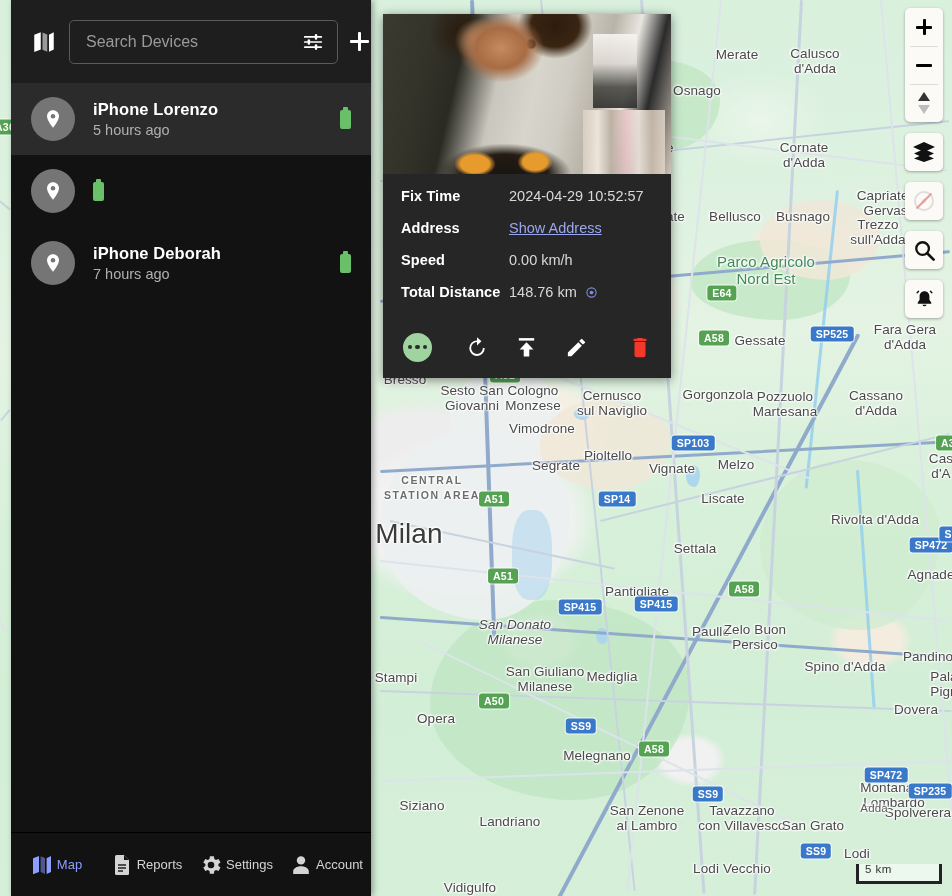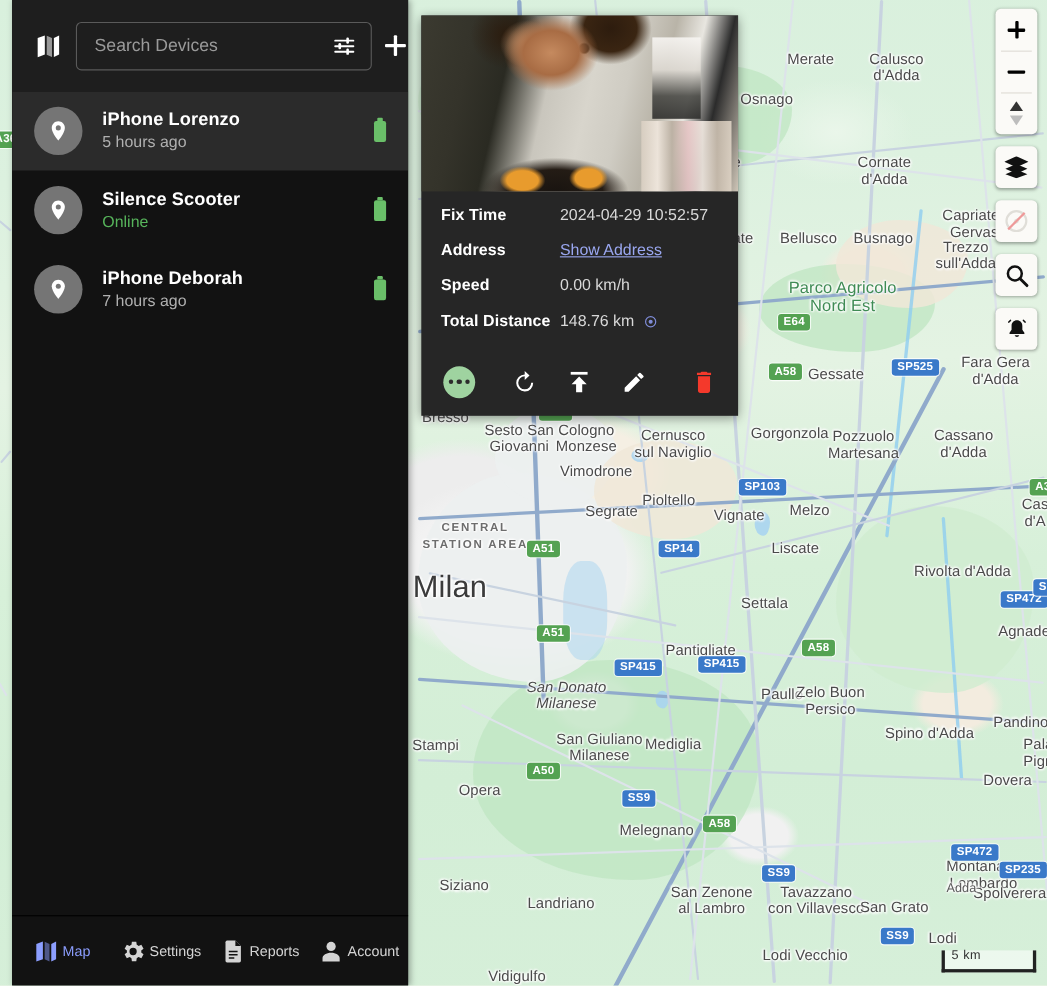--- a/index.html
+++ b/index.html
@@ -456,24 +456,20 @@
      </div>
      <div class="batt"></div>
         </div>
         <div class="devrow">
           <div class="avatar">
             <svg width="22" height="22" viewBox="0 0 24 24">
   <path d="M12 2.5c-3.6 0-6.5 2.9-6.5 6.5 0 4.9 6.5 12.5 6.5 12.5S18.5 13.9 18.5 9c0-3.6-2.9-6.5-6.5-6.5z" fill="#fff"></path>
   <circle cx="12" cy="9" r="2.5" fill="#757575"></circle>
             </svg>
           </div>
-     <div class="devtext">
-       <div class="devname">Silence Scooter</div>
-       <div class="devsub online">Online</div>
-     </div>
      <div class="batt"></div>
         </div>
         <div class="devrow">
           <div class="avatar">
             <svg width="22" height="22" viewBox="0 0 24 24">
   <path d="M12 2.5c-3.6 0-6.5 2.9-6.5 6.5 0 4.9 6.5 12.5 6.5 12.5S18.5 13.9 18.5 9c0-3.6-2.9-6.5-6.5-6.5z" fill="#fff"></path>
   <circle cx="12" cy="9" r="2.5" fill="#757575"></circle>
             </svg>
           </div>
      <div class="devtext">
@@ -485,38 +481,38 @@
       </div>
 
     <div id="bottomnav">
         <div class="navitem active">
           <svg width="24" height="24" viewBox="0 0 24 24">
       <path d="M9 3 3 5.2v16L9 19V3z" fill="currentColor"></path>
       <path d="M10.6 3.2v15.9L15 21V5.1l-4.4-1.9z" fill="currentColor" opacity=".5"></path>
       <path d="M16.6 5.2V21L21 19V3l-4.4 2.2z" fill="currentColor"></path>
           </svg>
           <div class="navlabel">Map</div>
-        </div>
-        <div class="navitem">
-          <svg width="24" height="24" viewBox="0 0 24 24">
-      <path d="M19.4 13a7.6 7.6 0 0 0 0-2l2.1-1.6-2-3.5-2.5 1a7.6 7.6 0 0 0-1.7-1l-.4-2.7h-4l-.4 2.7a7.6 7.6 0 0 0-1.7 1l-2.5-1-2 3.5L6.4 11a7.6 7.6 0 0 0 0 2l-2.1 1.6 2 3.5 2.5-1a7.6 7.6 0 0 0 1.7 1l.4 2.7h4l.4-2.7a7.6 7.6 0 0 0 1.7-1l2.5 1 2-3.5L19.4 13zM12 15.3A3.3 3.3 0 1 1 12 8.7a3.3 3.3 0 0 1 0 6.6z" fill="currentColor"></path>
-          </svg>
-          <div class="navlabel">Settings</div>
         </div>
         <div class="navitem">
           <svg width="24" height="24" viewBox="0 0 24 24">
       <path d="M14 2H6.5A1.5 1.5 0 0 0 5 3.5v17A1.5 1.5 0 0 0 6.5 22h11a1.5 1.5 0 0 0 1.5-1.5V7l-5-5z" fill="currentColor"></path>
       <path d="M14 2v5h5" fill="#121212"></path>
       <g stroke="#121212" stroke-width="1.4">
               <line x1="8" y1="12" x2="16" y2="12"></line>
               <line x1="8" y1="15" x2="16" y2="15"></line>
               <line x1="8" y1="18" x2="13" y2="18"></line>
             </g>
           </svg>
           <div class="navlabel">Reports</div>
+        </div>
+        <div class="navitem">
+          <svg width="24" height="24" viewBox="0 0 24 24">
+      <path d="M19.4 13a7.6 7.6 0 0 0 0-2l2.1-1.6-2-3.5-2.5 1a7.6 7.6 0 0 0-1.7-1l-.4-2.7h-4l-.4 2.7a7.6 7.6 0 0 0-1.7 1l-2.5-1-2 3.5L6.4 11a7.6 7.6 0 0 0 0 2l-2.1 1.6 2 3.5 2.5-1a7.6 7.6 0 0 0 1.7 1l.4 2.7h4l.4-2.7a7.6 7.6 0 0 0 1.7-1l2.5 1 2-3.5L19.4 13zM12 15.3A3.3 3.3 0 1 1 12 8.7a3.3 3.3 0 0 1 0 6.6z" fill="currentColor"></path>
+          </svg>
+          <div class="navlabel">Settings</div>
         </div>
         <div class="navitem">
           <svg width="24" height="24" viewBox="0 0 24 24">
       <circle cx="12" cy="7.4" r="4.2" fill="currentColor"></circle>
       <path d="M12 13.2c-4.3 0-7.8 2.2-7.8 4.9V21h15.6v-2.9c0-2.7-3.5-4.9-7.8-4.9z" fill="currentColor"></path>
           </svg>
           <div class="navlabel">Account</div>
         </div>
       </div>
   </div>

